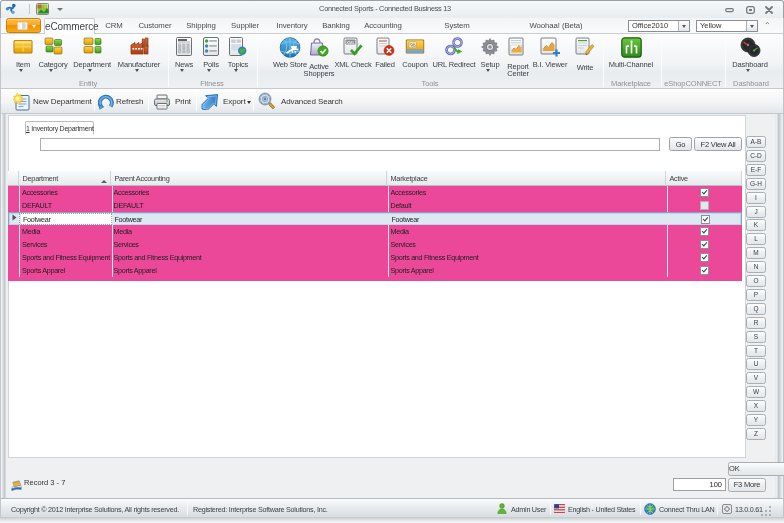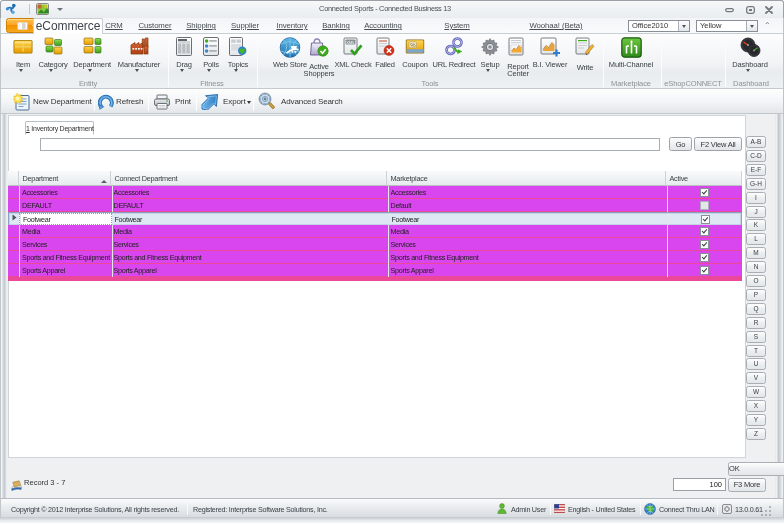--- a/index.html
+++ b/index.html
@@ -26,24 +26,24 @@
 .wbtn { position:absolute; top:5.5px; color:#73797f; }
 
 
 #tabrow { position:absolute; left:1px; top:18px; width:782px; height:16px;
   background:linear-gradient(#f2f4f6,#fafbfc); border-bottom:1px solid #c9ced3; }
 #appbtn { position:absolute; left:5px; top:0px; width:35px; height:14.5px; border-radius:2.5px;
   background:linear-gradient(#ffc04a,#fca42a 45%,#f39200 50%,#f8a81e);
   border:1px solid #d07e00; box-shadow:inset 0 1px 0 #ffd98e; }
 #appbtn .bk { position:absolute; left:9.5px; top:2.8px; }
 #appbtn .ar { position:absolute; left:24.5px; top:5.5px; width:0; height:0; border:2.8px solid transparent; border-top:3.2px solid #fff; }
-#seltab { position:absolute; left:32px; top:0px; width:70px; height:16px; background:#fff;
+#seltab { position:absolute; left:43px; top:0px; width:51px; height:16px; background:#fff;
   border:1px solid #c9ced3; border-bottom:none; border-radius:2px 2px 0 0;
-  font-size:12px; color:#3f454b; text-align:center; line-height:15px; letter-spacing:-0.1px; }
-.tab { position:absolute; top:0; height:15px; font-size:7.8px; color:#464c52; text-align:center; line-height:15px; letter-spacing:-0.1px;text-decoration:underline; }
+  font-size:10px; color:#3f454b; text-align:center; line-height:15px; letter-spacing:-0.1px; }
+.tab { position:absolute; top:0; height:15px; font-size:7.8px; color:#464c52; text-align:center; line-height:15px; letter-spacing:-0.1px; }
 .combo { position:absolute; top:1.5px; width:62px; height:12px; background:#fff; border:1px solid #898f96; font-size:7.5px; color:#333; line-height:10px; padding-left:3px; }
 .combo .cbtn { position:absolute; right:0; top:0; width:11px; height:10px; border-left:1px solid #aab0b6; background:linear-gradient(#fdfdfe,#e4e8eb); }
 .combo .cbtn:after { content:""; position:absolute; left:3px; top:4px; border:2.5px solid transparent; border-top:3px solid #555; }
 #chev { position:absolute; left:763px; top:3px; width:10px; height:9px; color:#6e747a; font-size:8px; }
 
 
 #ribbon { position:absolute; left:1px; top:34px; width:782px; height:55px;
   background:linear-gradient(#fdfdfe,#f1f3f5 55%,#e9ecef 70%,#eef1f3);
   border-bottom:1px solid #c4c9ce; }
 .ri { position:absolute; }
@@ -70,21 +70,21 @@
 #searchbox { position:absolute; left:33px; top:24px; width:620px; height:13px; background:#fff; border:1px solid #a8aeb4; }
 .sbtn { position:absolute; top:22.5px; height:14.5px; background:linear-gradient(#fcfdfd,#eef0f2 50%,#e2e6e9);
   border:1px solid #9ca2a8; border-radius:2.5px; font-size:7.5px; color:#333; text-align:center; line-height:13px; letter-spacing:-0.2px; }
 #dragband { position:absolute; left:1px; top:39px; width:737px; height:18px; background:#e8ebee; border-bottom:1px solid #cdd2d6;
   font-size:7.4px; color:#45494e; line-height:18px; padding-left:6px; letter-spacing:-0.25px; }
 #ghead { position:absolute; left:1px; top:57px; width:734px; height:15px;
   background:linear-gradient(#f9fafb,#eef1f3 60%,#e6eaed); border-bottom:1px solid #b9bec3; border-right:1px solid #cdd2d6;
   font-size:7.5px; color:#3c4043; }
 .hc { position:absolute; top:0; height:15px; line-height:15px; border-right:1px solid #cdd2d6; padding-left:2.5px; letter-spacing:-0.25px; font-size:7.3px; }
 #sortarr { position:absolute; left:93px; top:5.5px; width:0; height:0; border:3px solid transparent; border-bottom:3.8px solid #5a6066; }
-.grow { position:absolute; left:1px; width:734px; height:17px; background:#d946ef; border-bottom:5px solid #ec4899; }
+.grow { position:absolute; left:1px; width:734px; height:17px; background:#ec4899; border-bottom:2px solid #ec4899; }
 .grow.sel { background:#dde8f4; border:1px solid #8ba1c4; height:14px; box-shadow:inset 0 0 0 0.5px #aabdd8; }
 .gc { position:absolute; top:0; font-size:7.2px; color:#222; line-height:13px; letter-spacing:-0.3px; white-space:nowrap; overflow:hidden; }
 .cb { position:absolute; top:2px; width:9px; height:9px; border:1px solid #8a9096; background:#fcfcfc; }
 .cb.off { background:#e4e6e8; border-color:#aab0b5; }
 .cb.on:after { content:""; position:absolute; left:1.2px; top:1.2px; width:4.2px; height:2.2px; border-left:1.5px solid #3a3e42; border-bottom:1.5px solid #3a3e42; transform:rotate(-48deg); transform-origin:center; }
 .vln { position:absolute; top:0; width:1px; height:13px; background:#e2e6e9; }
 
 
 .abtn { position:absolute; left:739px; width:20px; height:12px; background:linear-gradient(#fdfdfe,#eceff1 50%,#e3e7ea);
   border:1px solid #a8aeb4; border-radius:2.5px; font-size:6.5px; color:#3c4043; text-align:center; line-height:10.5px; }
@@ -271,21 +271,21 @@
         <rect x="0.5" y="0.5" width="15" height="18" rx="1" fill="url(#pg)" stroke="#6b6f74" stroke-width="1"></rect>
         <rect x="2" y="2.2" width="9" height="1.6" fill="#3c4043"></rect>
         <rect x="2" y="4.6" width="12" height="0.8" fill="#9aa0a5"></rect>
         <g fill="#b9bec3">
           <rect x="2" y="6.4" width="3.4" height="10"></rect>
           <rect x="6.2" y="6.4" width="3.4" height="10"></rect>
           <rect x="10.4" y="6.4" width="3.4" height="10"></rect>
         </g>
       </svg>
     </div>
-    <div class="rl" style="left:138px;top:25.5px;width:90px">Drag</div>
+    <div class="rl" style="left:138px;top:25.5px;width:90px">News</div>
     <div class="ra" style="left:179px;top:34.5px"></div>
 <div class="ri" style="left:202.0px;top:3px;width:16px">
       <svg width="16" height="19" viewBox="0 0 16 19">
         <rect x="0.5" y="0.5" width="15" height="18" rx="1.5" fill="url(#pg)" stroke="#6b6f74" stroke-width="1"></rect>
         <circle cx="3.6" cy="4" r="1.7" fill="#3faa1e"></circle>
         <circle cx="3.6" cy="9" r="1.7" fill="#3a86c8"></circle>
         <circle cx="3.6" cy="14" r="1.7" fill="#3a86c8"></circle>
         <g fill="#9aa0a5">
           <rect x="6.3" y="3.2" width="7.5" height="1.4"></rect>
           <rect x="6.3" y="8.2" width="7.5" height="1.4"></rect>
@@ -526,21 +526,21 @@
 <div id="content">
 <div id="whitepanel"></div>
 <div id="sheettab"><u>1</u> Inventory Department</div>
 <div id="searchlbl">Search</div>
 <div id="searchbox"></div>
 <div class="sbtn" style="left:662px;width:23px">Go</div>
 <div class="sbtn" style="left:687px;width:48px">F2 View All</div>
 <div id="ghead">
   <div class="hc" style="left:0px;width:11px"></div>
   <div class="hc" style="left:12px;width:91px">Department</div>
-  <div class="hc" style="left:104px;width:275px">Connect Department</div>
+  <div class="hc" style="left:104px;width:275px">Parent Accounting</div>
   <div class="hc" style="left:380px;width:278px">Marketplace</div>
   <div class="hc" style="left:659px;width:74px;border-right:none">Active</div>
   <div id="sortarr"></div>
 </div>
 <div class="grow" style="top:72px">
       <div class="gc" style="left:14px;width:95px">Accessories</div>
       <div class="gc" style="left:105.5px;width:270px">Accessories</div>
       <div class="gc" style="left:382.5px;width:270px">Accessories</div>
       <div class="cb on" style="left:692px"></div>
       <div class="vln" style="left:11px"></div>

